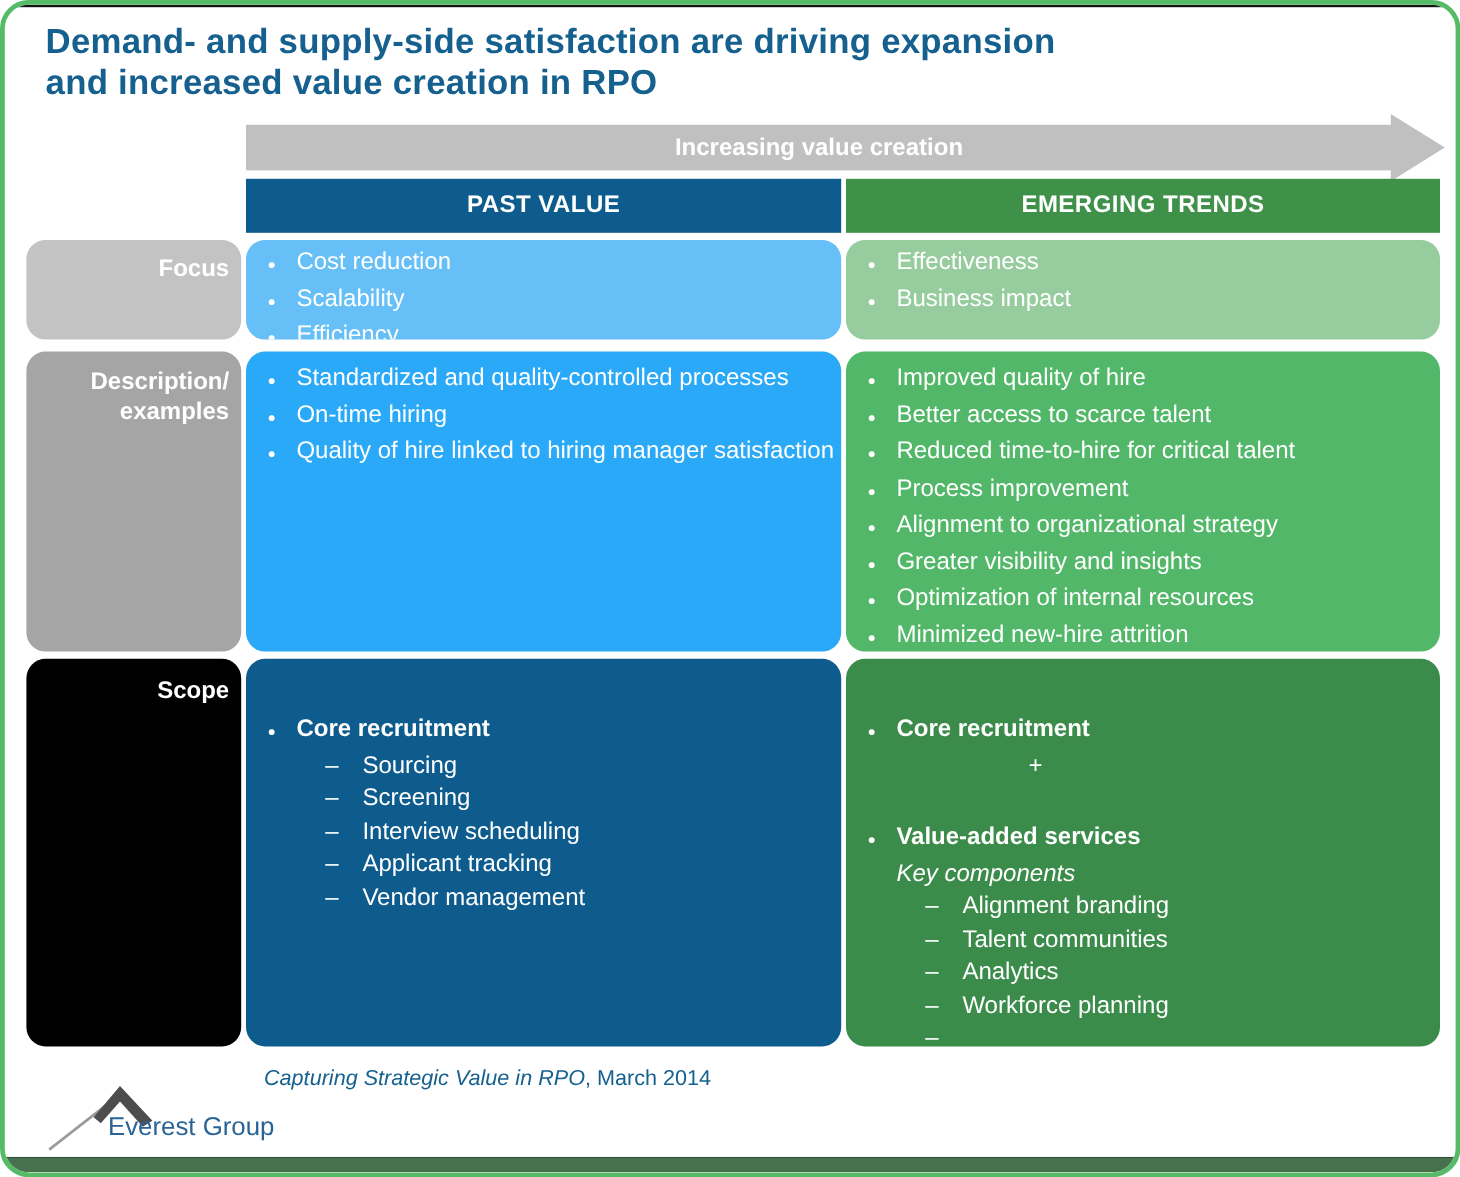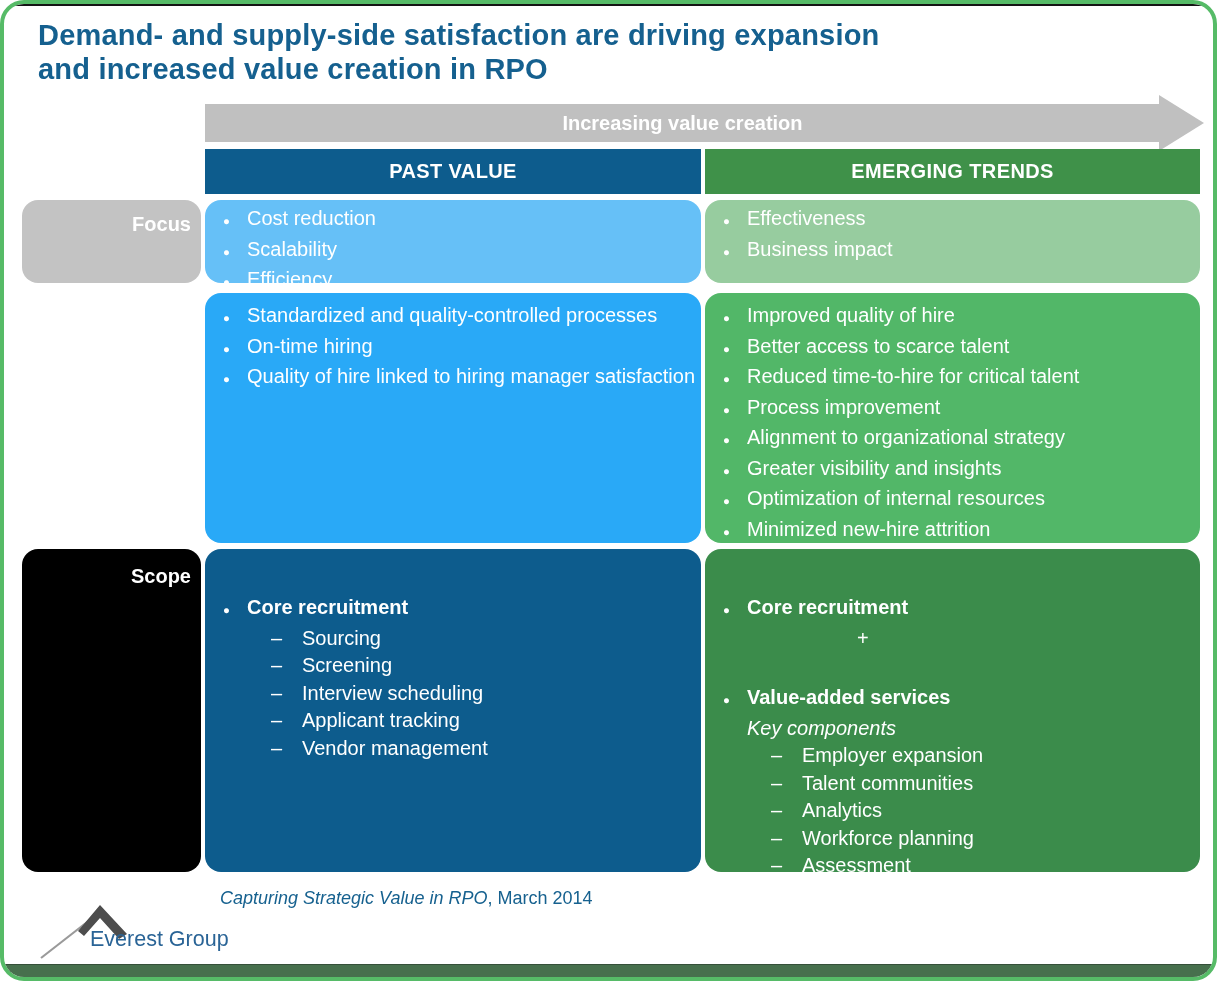--- a/index.html
+++ b/index.html
@@ -122,20 +122,24 @@
       <div class="item k-bullet">
         <span class="marker">●</span>
         <span class="txt">Effectiveness</span>
       </div>
       <div class="item k-bullet">
         <span class="marker">●</span>
         <span class="txt">Business impact</span>
       </div>
     </div>
 
+  <div class="lab r-desc" style="background-color: rgb(165, 165, 165);">
+      <div>Description/</div>
+      <div>examples</div>
+    </div>
   <div class="cell c1 r-desc" style="background-color: rgb(41, 169, 247);">
       <div class="item k-bullet">
         <span class="marker">●</span>
         <span class="txt">Standardized and quality-controlled processes</span>
       </div>
       <div class="item k-bullet">
         <span class="marker">●</span>
         <span class="txt">On-time hiring</span>
       </div>
       <div class="item k-bullet">
@@ -217,37 +221,36 @@
       </div>
       <div class="item k-bullet-bold">
         <span class="marker">●</span>
         <span class="txt">Value-added services</span>
       </div>
       <div class="item k-italic">
         <span class="txt">Key components</span>
       </div>
       <div class="item k-dash">
         <span class="marker">–</span>
-        <span class="txt">Employer expansion</span>
+        <span class="txt">Alignment branding</span>
       </div>
       <div class="item k-dash">
         <span class="marker">–</span>
         <span class="txt">Talent communities</span>
       </div>
       <div class="item k-dash">
         <span class="marker">–</span>
         <span class="txt">Analytics</span>
       </div>
       <div class="item k-dash">
         <span class="marker">–</span>
         <span class="txt">Workforce planning</span>
       </div>
       <div class="item k-dash">
         <span class="marker">–</span>
-        <span class="txt">Assessment</span>
       </div>
       <div class="item k-dash">
         <span class="marker">–</span>
         <span class="txt">Process reengineering</span>
       </div>
     </div>
 
   <svg class="logo-svg" width="120" height="62" viewBox="0 0 120 62">
     <line x1="3" y1="58" x2="62" y2="12" stroke="#9a9a9a" stroke-width="2.2"></line>
     <polygon points="62,5 89,34 81,39 62,18 46,36 40,31" fill="#4d4d4d"></polygon>

